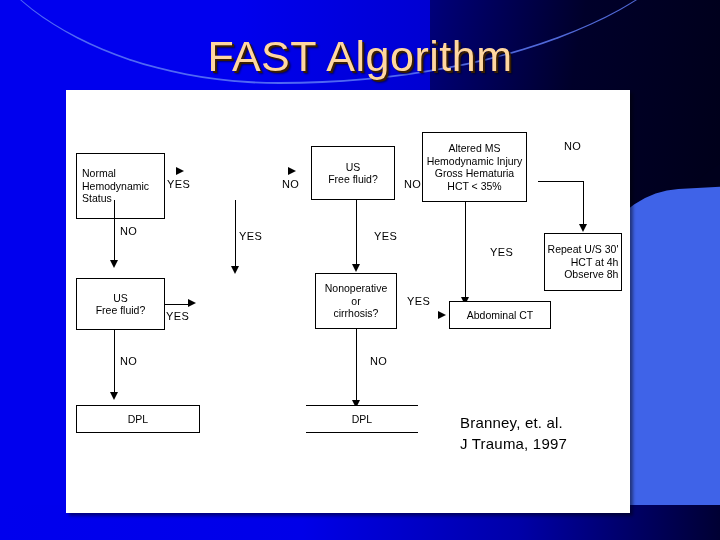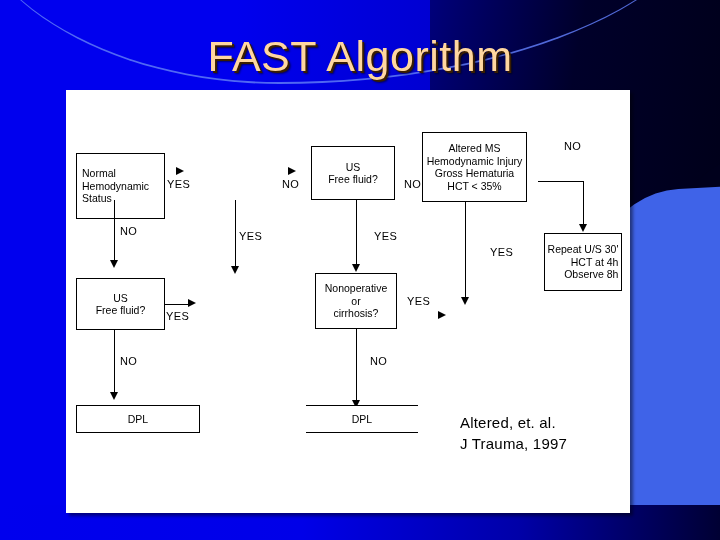--- a/index.html
+++ b/index.html
@@ -197,38 +197,41 @@
         <div>
           <div>Nonoperative</div>
           <div>or</div>
           <div>cirrhosis?</div>
         </div>
       </div>
 
       <div class="lbl" style="left:341px;top:205px;">YES</div>
       <div class="arw-r" style="left:372px;top:221px;"></div>
 
+      <div class="box" style="left:383px;top:211px;width:102px;height:28px;">
+        <span>Abdominal CT</span>
+      </div>
 
       <div class="lbl" style="left:54px;top:265px;">NO</div>
       <div class="vline" style="left:48px;top:240px;height:64px;"></div>
       <div class="arw-d" style="left:44px;top:302px;"></div>
 
       <div class="lbl" style="left:304px;top:265px;">NO</div>
       <div class="vline" style="left:290px;top:239px;height:73px;"></div>
       <div class="arw-d" style="left:286px;top:310px;"></div>
 
       <div class="box" style="left:10px;top:315px;width:124px;height:28px;">
         <span>DPL</span>
       </div>
 
       <div class="openbox" style="left:240px;top:315px;width:112px;height:28px;">
         <span>DPL</span>
       </div>
 
       <div class="cite" style="left:394px;top:322px;">
-        <div>Altered, et. al.</div>
+        <div>Branney, et. al.</div>
         <div>J Trauma, 1997</div>
       </div>
 
     </div>
   </div>
 
 </div>
 
 </body></html>

